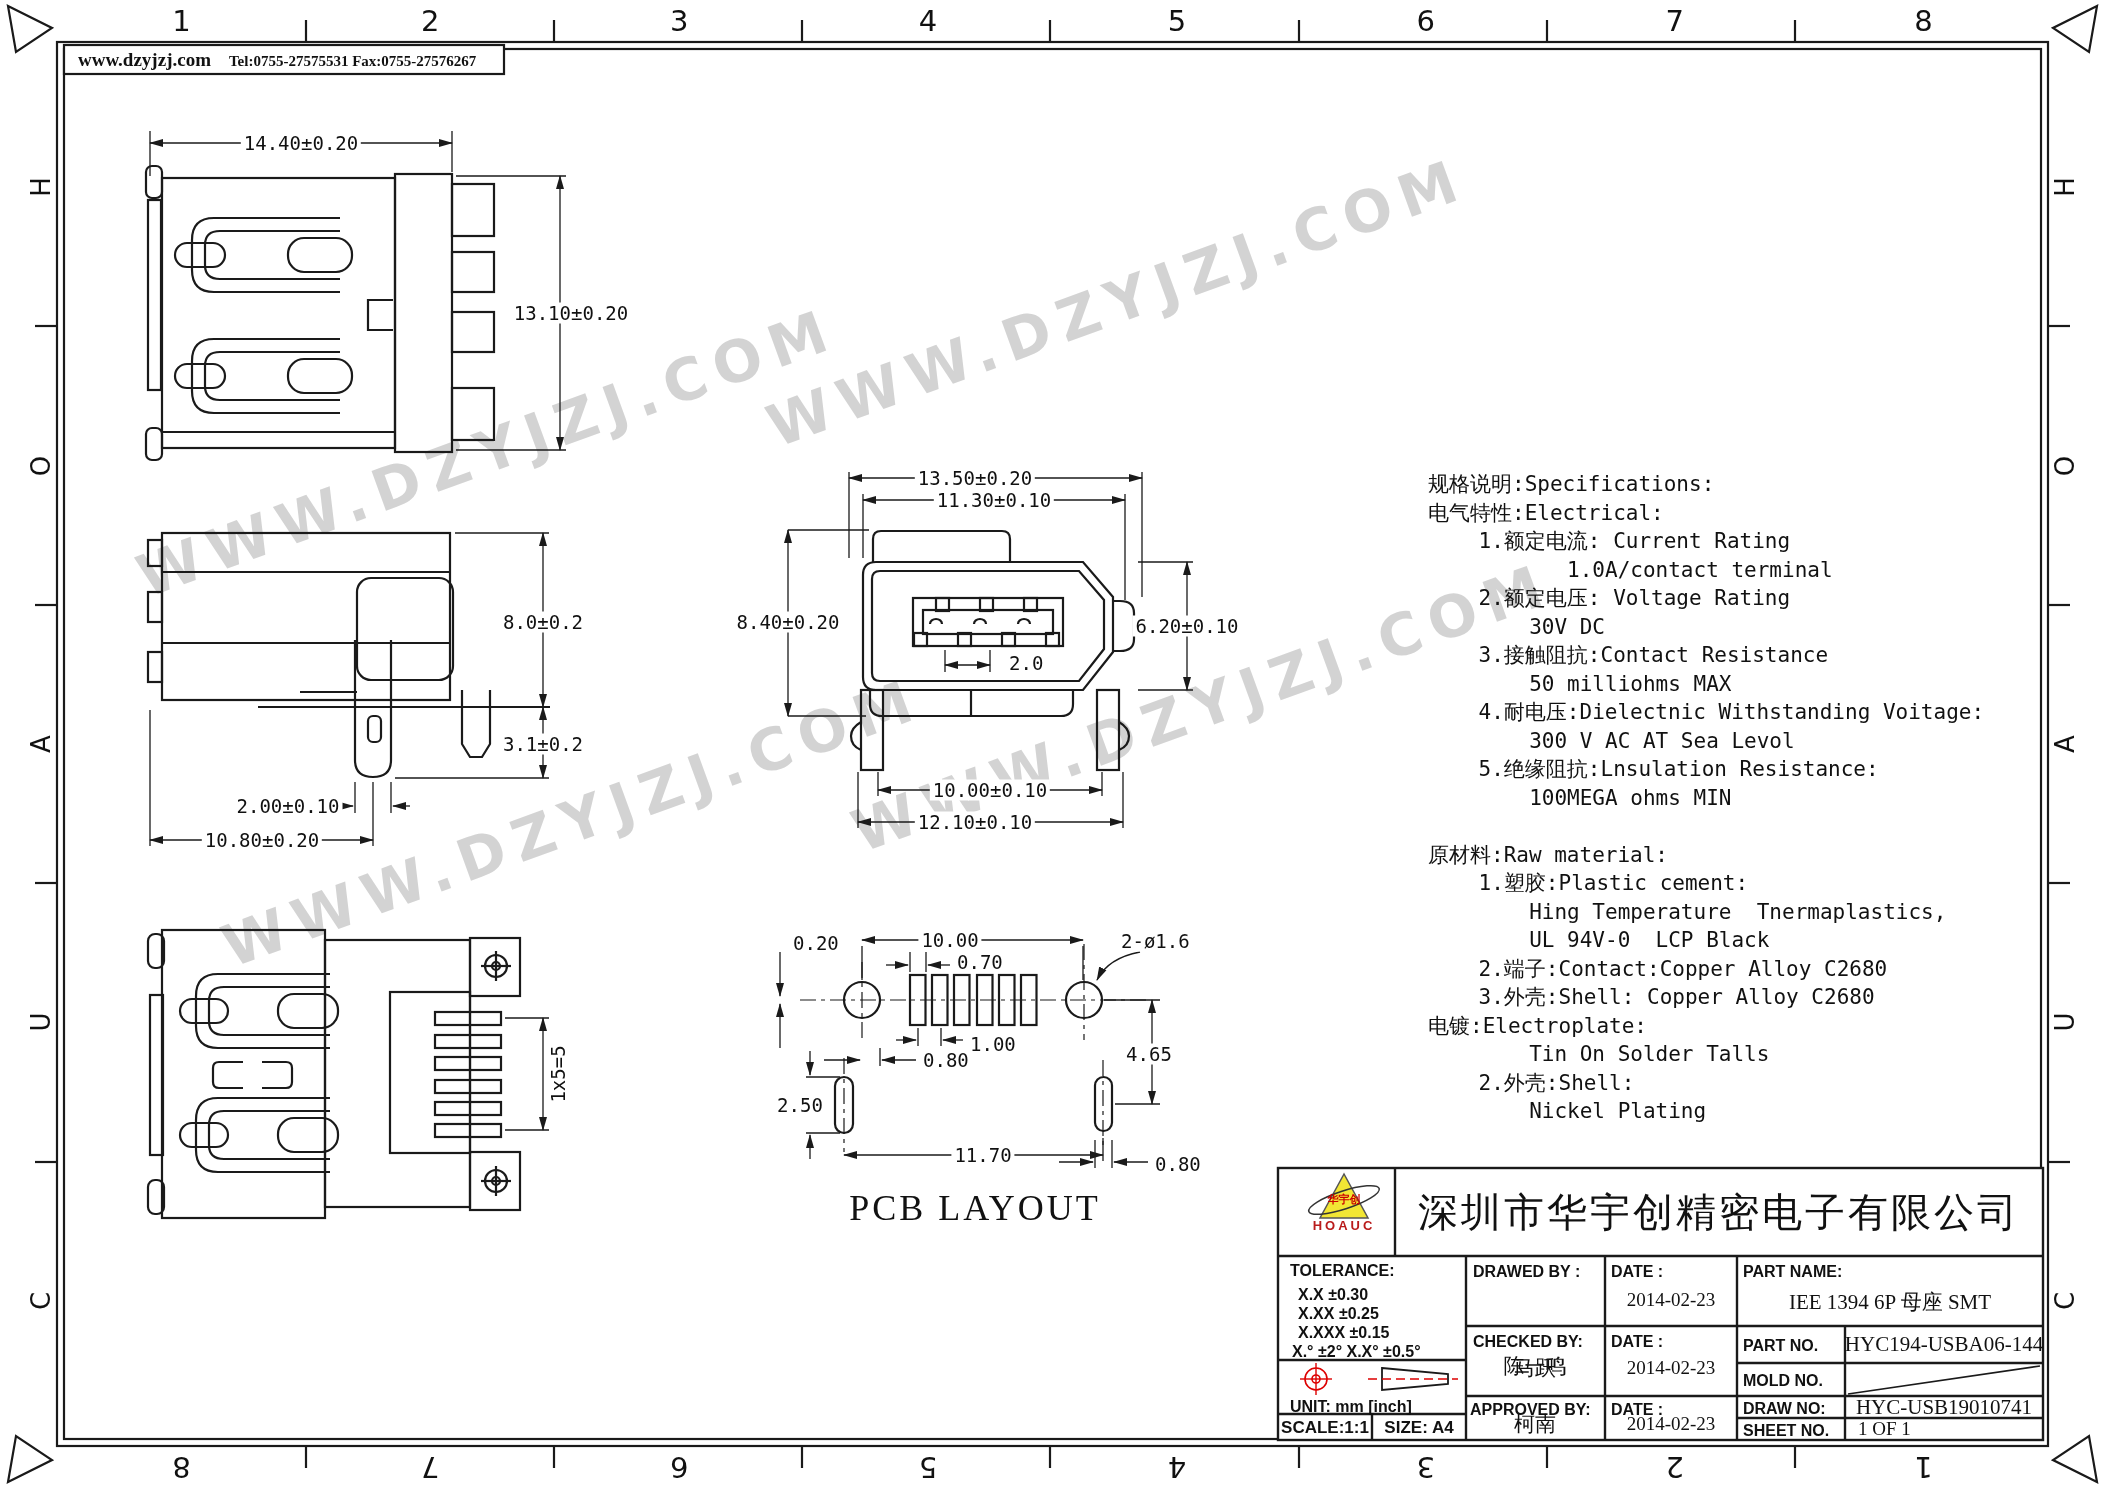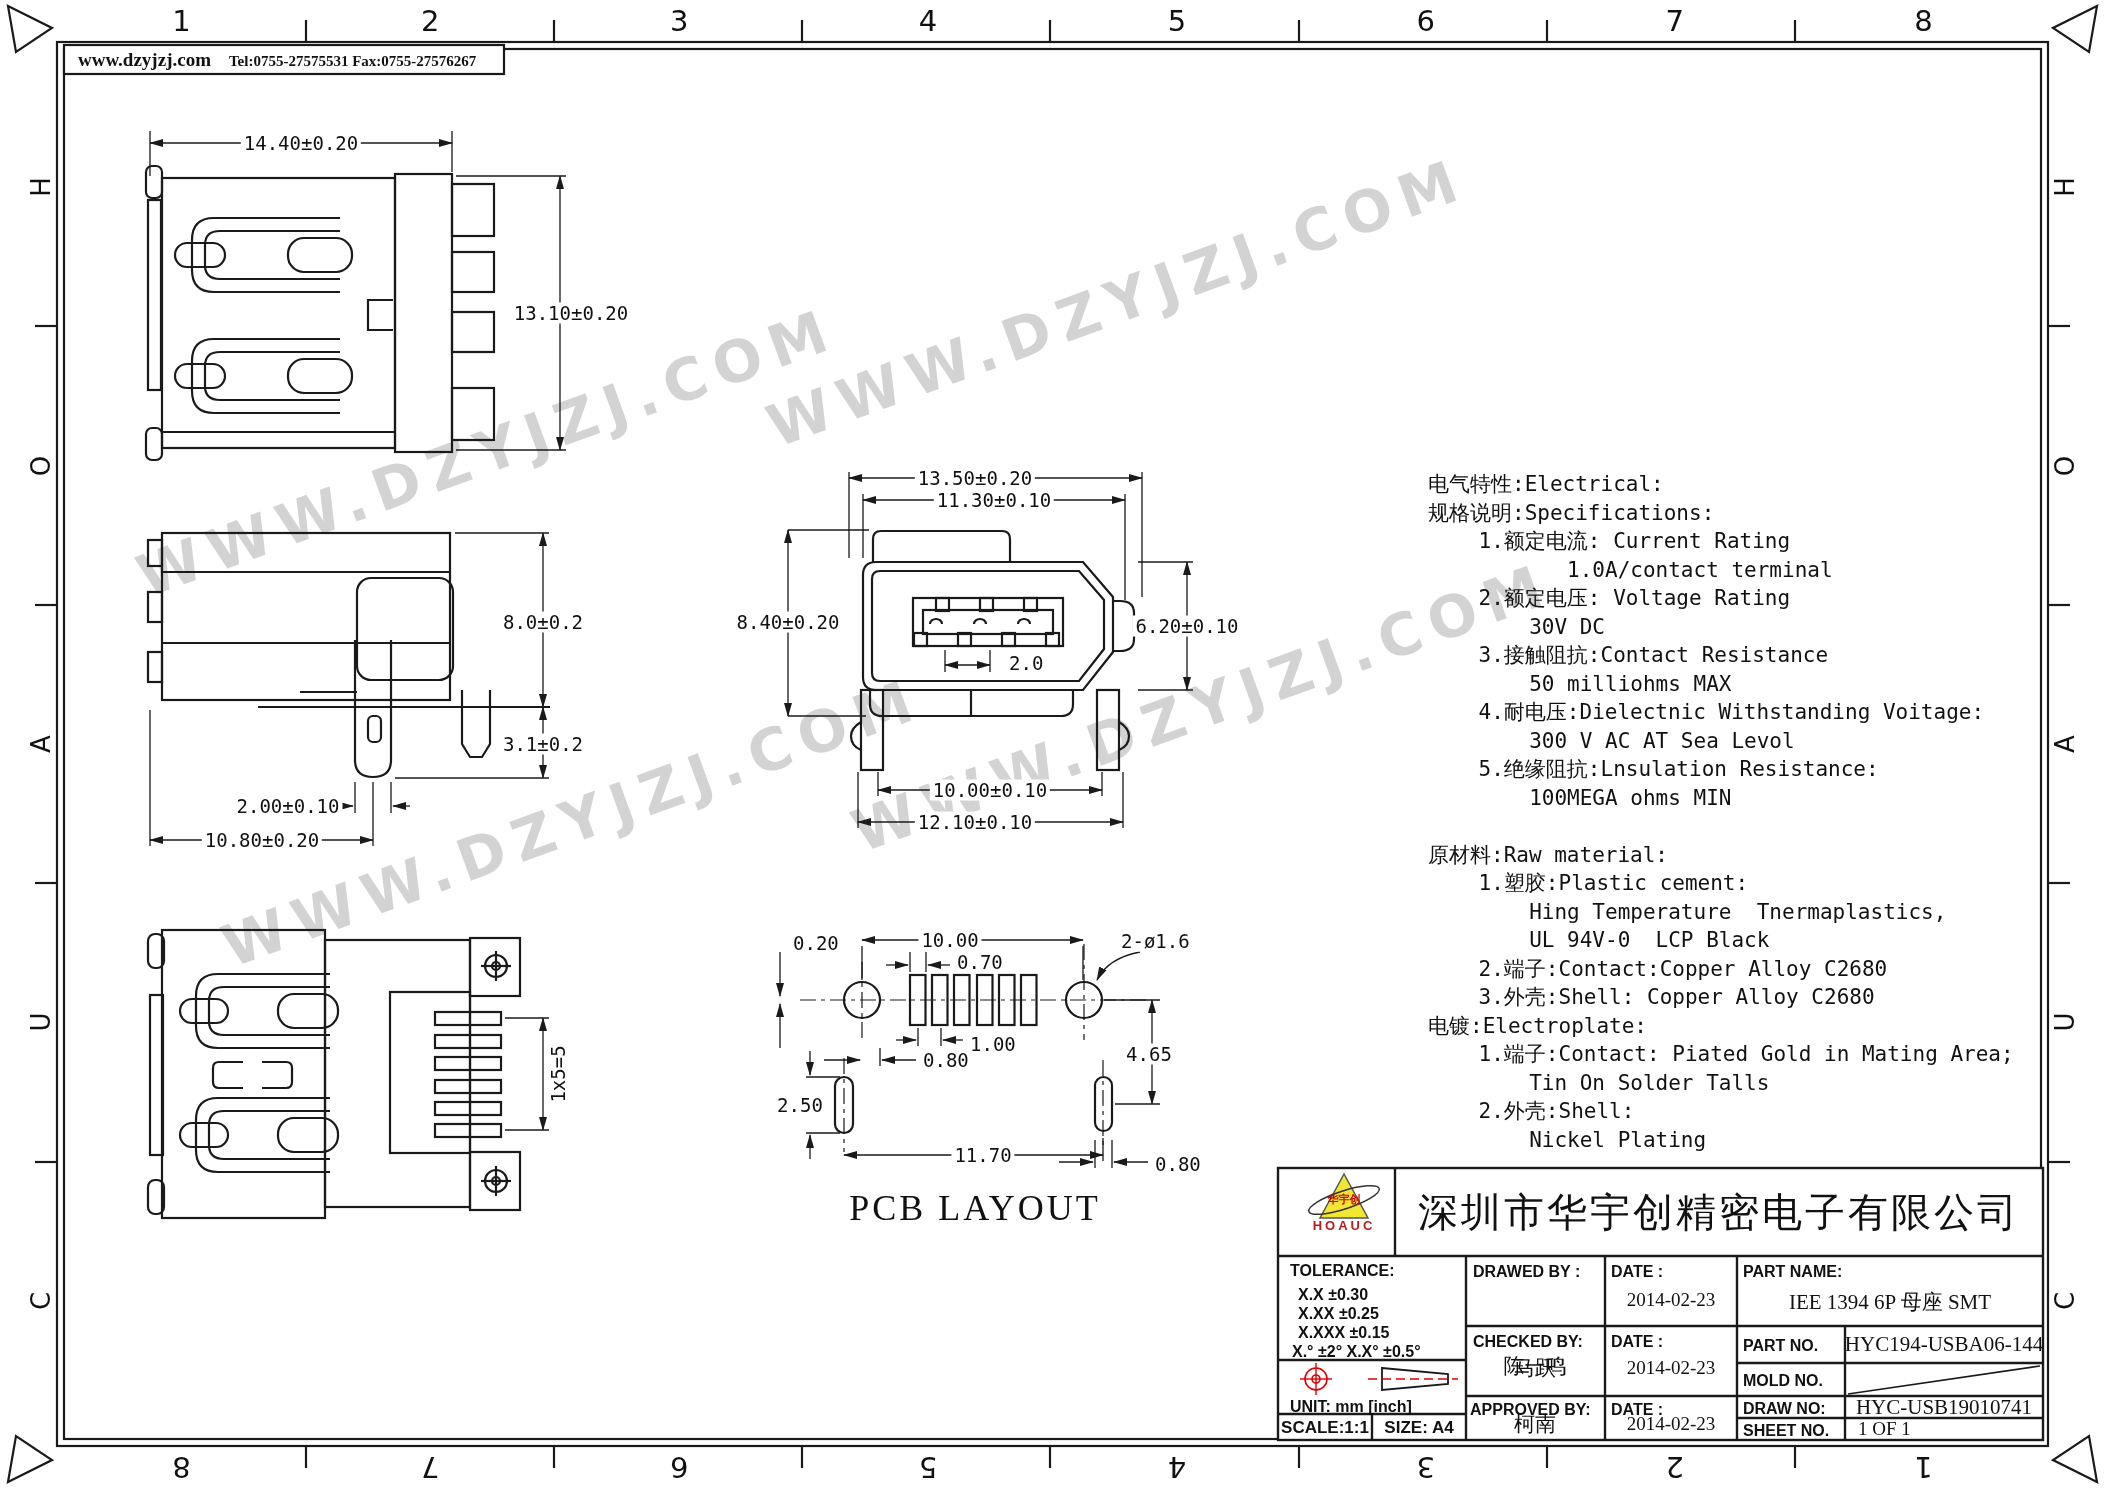--- a/index.html
+++ b/index.html
@@ -408,41 +408,40 @@
   <div class="dim la" style="left:967px;top:1044px;">1.00</div>
   <div class="dim la" style="left:920px;top:1060px;">0.80</div>
   <div class="dim" style="left:800px;top:1105px;">2.50</div>
   <div class="dim" style="left:983px;top:1155px;">11.70</div>
   <div class="dim" style="left:1149px;top:1054px;">4.65</div>
   <div class="dim la" style="left:1152px;top:1164px;">0.80</div>
   <div class="dim la" style="left:1118px;top:941px;">2-ø1.6</div>
   <div class="pcb-title">PCB LAYOUT</div>
 
   <div class="specs">
+      <div class="spec-line">规格说明:Specifications:</div>
       <div class="spec-line">电气特性:Electrical:</div>
-      <div class="spec-line">规格说明:Specifications:</div>
       <div class="spec-line">    1.额定电流: Current Rating</div>
       <div class="spec-line">           1.0A/contact terminal</div>
       <div class="spec-line">    2.额定电压: Voltage Rating</div>
       <div class="spec-line">        30V DC</div>
       <div class="spec-line">    3.接触阻抗:Contact Resistance</div>
       <div class="spec-line">        50 milliohms MAX</div>
       <div class="spec-line">    4.耐电压:Dielectnic Withstanding Voitage:</div>
       <div class="spec-line">        300 V AC AT Sea Levol</div>
       <div class="spec-line">    5.绝缘阻抗:Lnsulation Resistance:</div>
       <div class="spec-line">        100MEGA ohms MIN</div>
       <div class="spec-line"></div>
       <div class="spec-line">原材料:Raw material:</div>
       <div class="spec-line">    1.塑胶:Plastic cement:</div>
       <div class="spec-line">        Hing Temperature  Tnermaplastics,</div>
       <div class="spec-line">        UL 94V-0  LCP Black</div>
       <div class="spec-line">    2.端子:Contact:Copper Alloy C2680</div>
       <div class="spec-line">    3.外壳:Shell: Copper Alloy C2680</div>
       <div class="spec-line">电镀:Electroplate:</div>
-      <div class="spec-line">    1.端子:Contact: Piated Gold in Mating Area;</div>
       <div class="spec-line">        Tin On Solder Talls</div>
       <div class="spec-line">    2.外壳:Shell:</div>
       <div class="spec-line">        Nickel Plating</div>
     </div>
 
   <div class="company">深圳市华宇创精密电子有限公司</div>
   <div class="logo-cn">华宇创</div>
   <div class="logo-en">HOAUC</div>
 
   <div class="tb-label" style="left:1290px;top:1262px;">TOLERANCE:</div>

